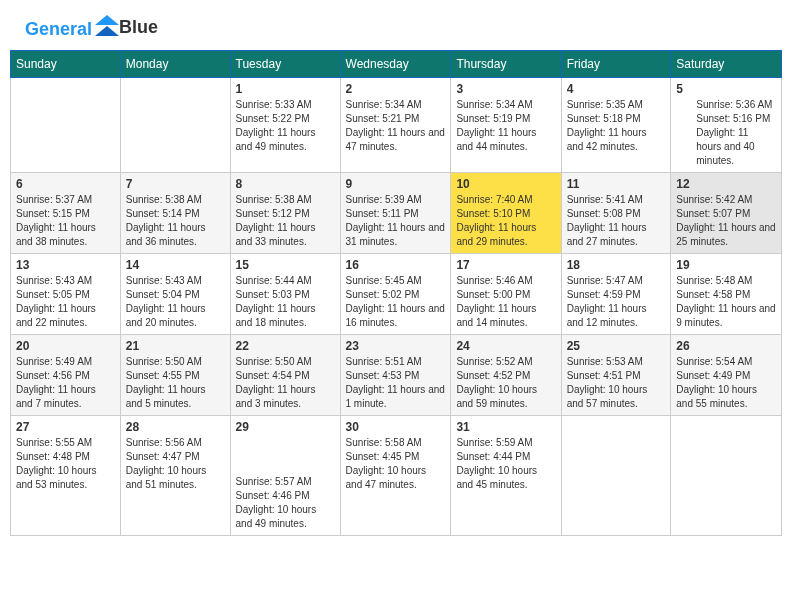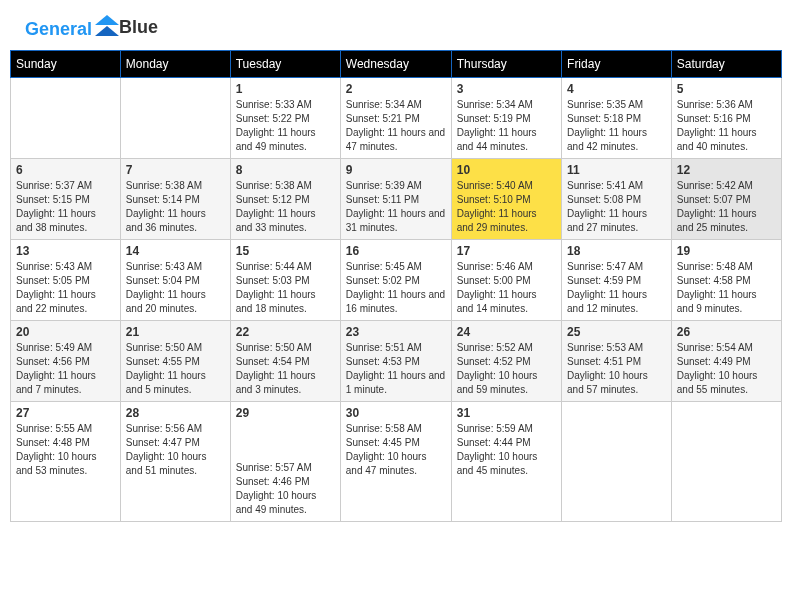--- a/index.html
+++ b/index.html
@@ -43,21 +43,21 @@
       color: #555;
       margin-top: 2px;
     }
     .calendar-table {
       width: 100%;
       border-collapse: collapse;
       margin-top: 5px;
       font-size: 10.5px;
     }
     .calendar-table th {
-      background: #000000;
+      background: #0f766e;
       color: #fff;
       padding: 6px 5px;
       text-align: left;
       font-size: 12px;
       font-weight: normal;
       border: 1px solid #1565C0;
     }
     .calendar-table td {
       border: 1px solid #ccc;
       padding: 4px 5px;
@@ -142,21 +142,21 @@
 Daylight: 11 hours and 44 minutes.</div>
         </td>
         <td>
           <span class="day-number">4</span>
           <div class="day-info" style="white-space: pre-line;">Sunrise: 5:35 AM
 Sunset: 5:18 PM
 Daylight: 11 hours and 42 minutes.</div>
         </td>
         <td>
           <span class="day-number">5</span>
-          <div class="day-info" style="white-space: pre-line;">Sunrise: 5:36 AM
+          <div class="day-info" style="white-space: pre-line; margin-left: 20px;">Sunrise: 5:36 AM
 Sunset: 5:16 PM
 Daylight: 11 hours and 40 minutes.</div>
         </td>
       </tr>
       <tr>
         <td style="background: rgb(245, 245, 245);">
           <span class="day-number">6</span>
           <div class="day-info" style="white-space: pre-line;">Sunrise: 5:37 AM
 Sunset: 5:15 PM
 Daylight: 11 hours and 38 minutes.</div>
@@ -174,21 +174,21 @@
 Daylight: 11 hours and 33 minutes.</div>
         </td>
         <td style="background: rgb(245, 245, 245);">
           <span class="day-number">9</span>
           <div class="day-info" style="white-space: pre-line;">Sunrise: 5:39 AM
 Sunset: 5:11 PM
 Daylight: 11 hours and 31 minutes.</div>
         </td>
         <td style="background: #fde047;">
           <span class="day-number">10</span>
-          <div class="day-info" style="white-space: pre-line;">Sunrise: 5:40 AM
+          <div class="day-info" style="white-space: pre-line;">Sunrise: 7:40 AM
 Sunset: 5:10 PM
 Daylight: 11 hours and 29 minutes.</div>
         </td>
         <td style="background: rgb(245, 245, 245);">
           <span class="day-number">11</span>
           <div class="day-info" style="white-space: pre-line;">Sunrise: 5:41 AM
 Sunset: 5:08 PM
 Daylight: 11 hours and 27 minutes.</div>
         </td>
         <td style="background: #e5e5e5; margin-left: 28px;">

